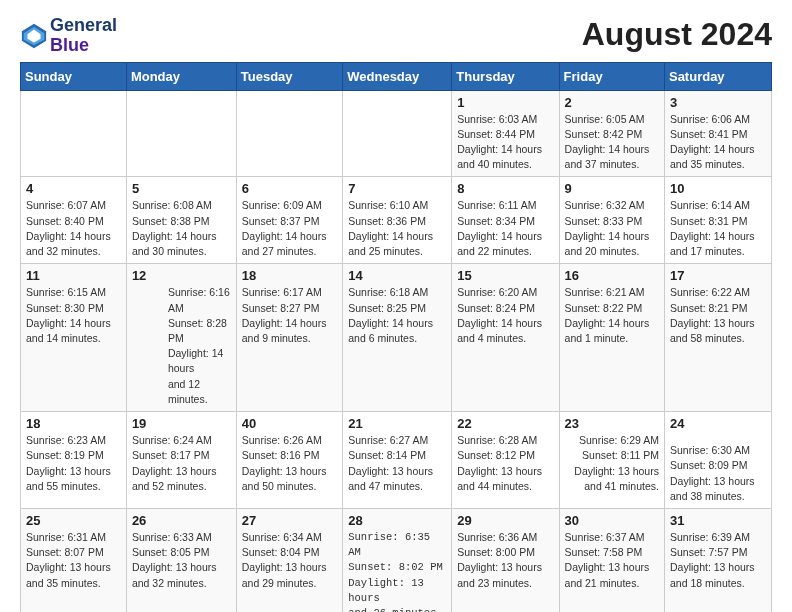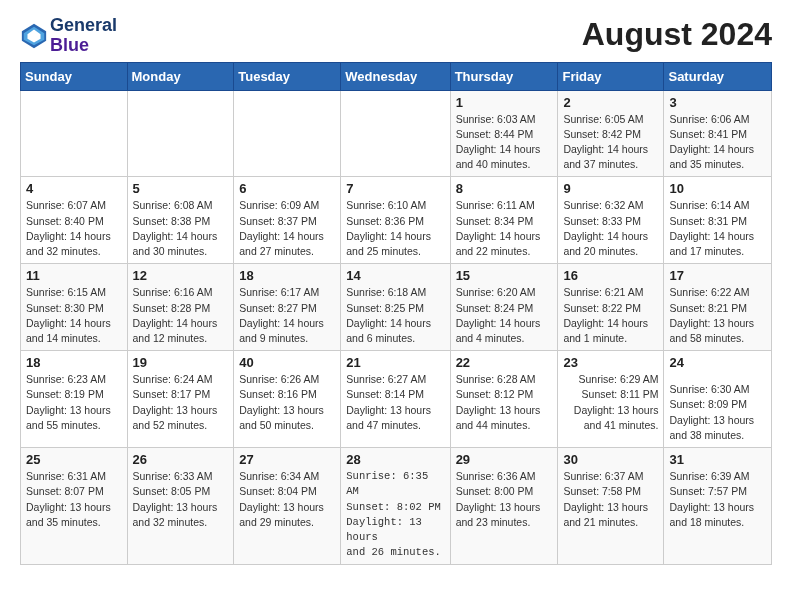--- a/index.html
+++ b/index.html
@@ -208,21 +208,21 @@
         <tr>
           <td>
             <span class="day-number">11</span>
             <div class="day-info" style="white-space: pre-line;">Sunrise: 6:15 AM
 Sunset: 8:30 PM
 Daylight: 14 hours
 and 14 minutes.</div>
           </td>
           <td>
             <span class="day-number">12</span>
-            <div class="day-info" style="white-space: pre-line;">Sunrise: 6:16 AM
+            <div class="day-info" style="white-space: pre-line; margin-left: 36px;">Sunrise: 6:16 AM
 Sunset: 8:28 PM
 Daylight: 14 hours
 and 12 minutes.</div>
           </td>
           <td>
             <span class="day-number">18</span>
             <div class="day-info" style="white-space: pre-line;">Sunrise: 6:17 AM
 Sunset: 8:27 PM
 Daylight: 14 hours
 and 9 minutes.</div>

